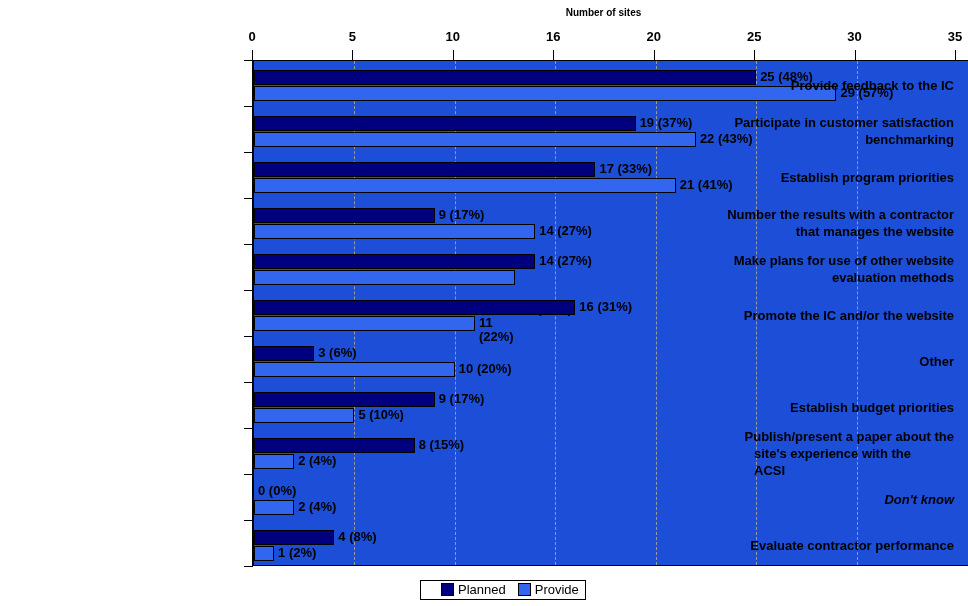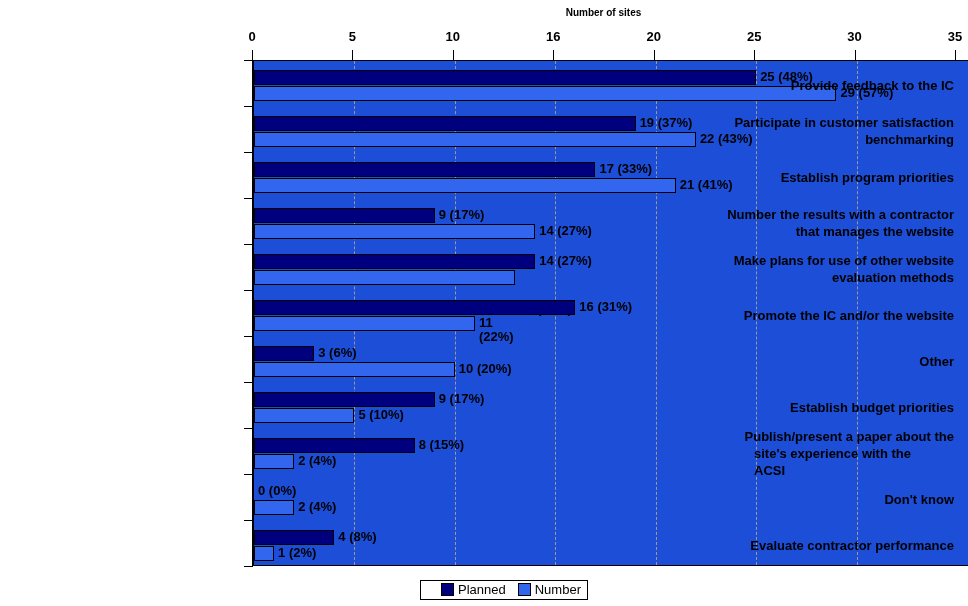--- a/index.html
+++ b/index.html
@@ -239,31 +239,31 @@
         <span class="ln1" style="display: block;">Other</span>
       </div>
       <div class="cat-label" style="top: 398.5px;">
         <span class="ln1" style="display: block;">Establish budget priorities</span>
       </div>
       <div class="cat-label indent" style="top: 427.5px;">
         <span class="ln1" style="display: block;">Publish/present a paper about the</span>
         <span class="ln2" style="display: block;">site's experience with the</span>
         <span class="ln3" style="display: block;">ACSI</span>
       </div>
-      <div class="cat-label" style="top: 490.5px;">
+      <div class="cat-label" style="top: 490.5px; font-style: italic;">
         <span class="ln1" style="display: block;">Don't know</span>
       </div>
       <div class="cat-label" style="top: 536.5px;">
         <span class="ln1" style="display: block;">Evaluate contractor performance</span>
       </div>
     </div>
 
   <div id="legend">
       <div class="legend-item">
         <span class="legend-swatch" style="background: rgb(0, 0, 126);"></span>
         <span>Planned</span>
       </div>
       <div class="legend-item">
         <span class="legend-swatch" style="background: rgb(51, 102, 238);"></span>
-        <span>Number</span>
+        <span>Provide</span>
       </div>
     </div>
 </div>
 
 </body></html>

